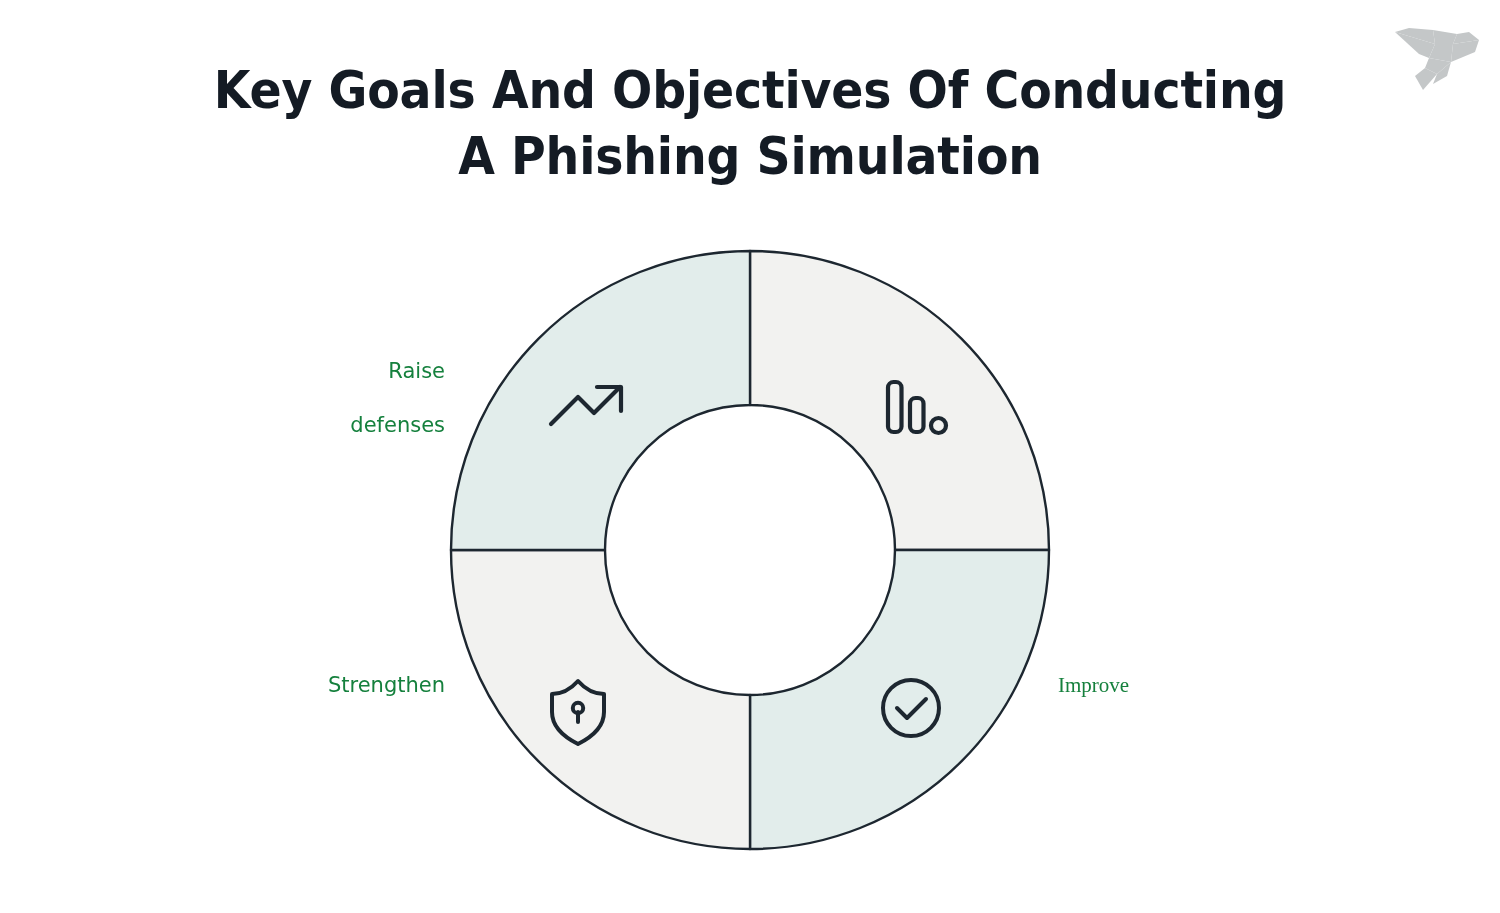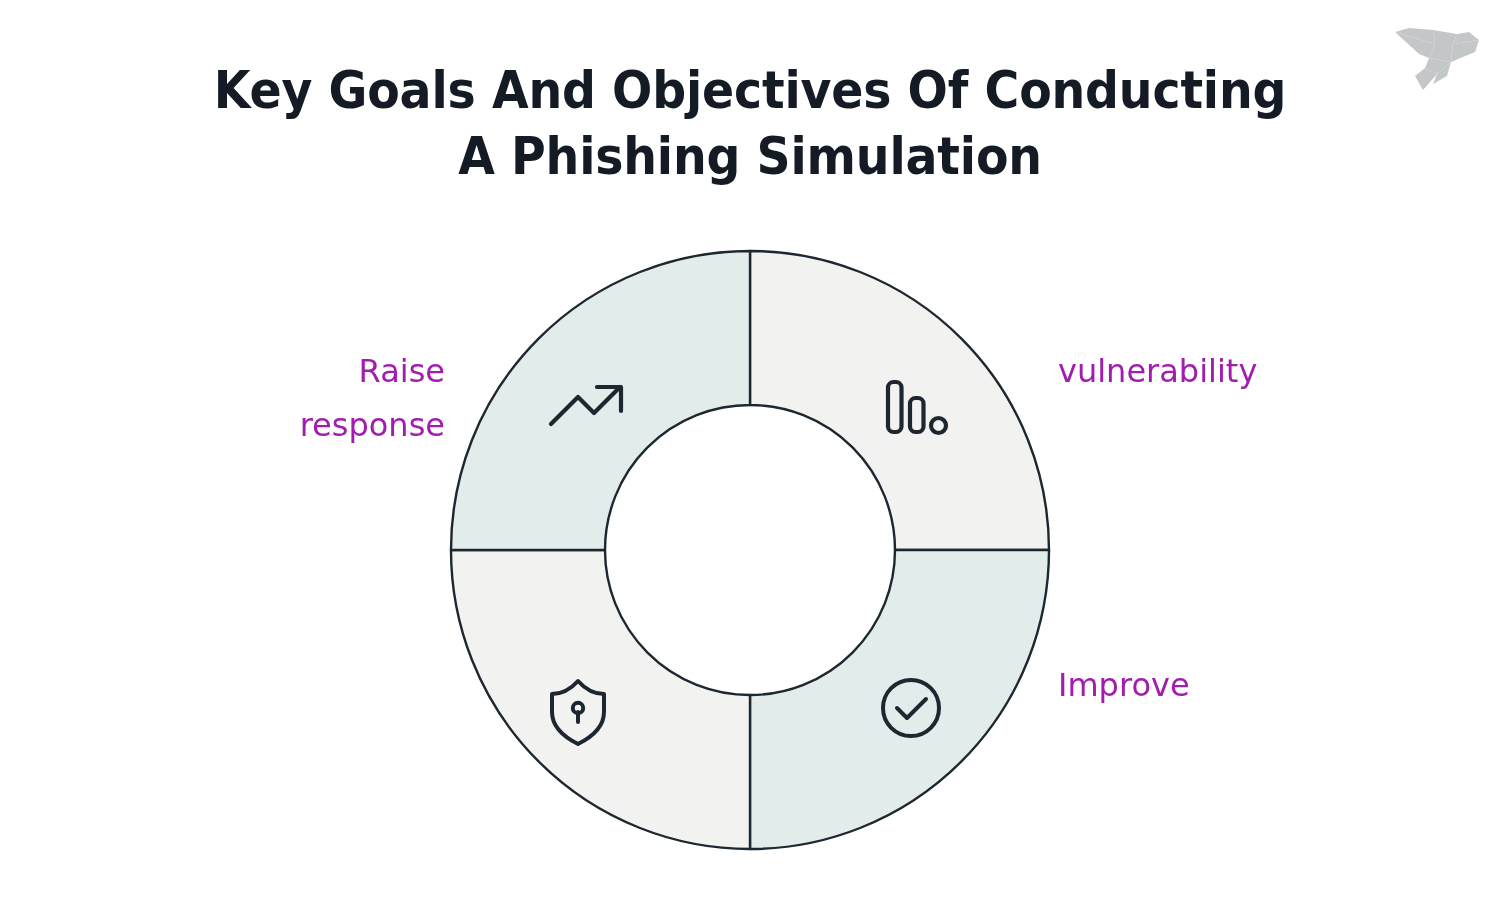--- a/index.html
+++ b/index.html
@@ -47,40 +47,40 @@
     position: absolute;
     top: 0;
     left: 0;
     width: 1500px;
     height: 913px;
   }
 
   
   .quadrant-label {
     position: absolute;
-    color: #a21caf;
-    font-size: 32px;
+    color: #15803d;
+    font-size: 21px;
     line-height: 54px;
     font-family: "DejaVu Sans", sans-serif;
     font-weight: 400;
     white-space: nowrap;
   }
   .quadrant-label .lline { display: block; }
 
   #label-raise-awareness {
     left: 60px;  top: 344px;  width: 385px;  text-align: right;
   }
   #label-assess-vulnerability {
     left: 1058px; top: 344px; width: 420px; text-align: left;
   }
   #label-strengthen-defenses {
     left: 60px;  top: 658px;  width: 385px;  text-align: right;
   }
   #label-improve-response {
-    left: 1058px; top: 658px; width: 420px; text-align: left;
+    left: 1058px; top: 658px; width: 420px; text-align: left; font-family: Liberation Serif, serif;
   }
 </style>
 </head>
 <body>
 
 <div id="page-title">
   <span class="tline">Key Goals And Objectives Of Conducting</span>
   <span class="tline">A Phishing Simulation</span>
 </div>
 
@@ -132,25 +132,25 @@
   </g>
 
   <g fill="none" stroke="#1d2730" stroke-width="4" stroke-linecap="round" stroke-linejoin="round">
     <circle cx="911" cy="708" r="28"></circle>
     <polyline points="897,708 907,718 926,699"></polyline>
   </g>
 </svg>
 
 <div class="quadrant-label" id="label-raise-awareness">
   <span class="lline">Raise</span>
-  <span class="lline">response</span>
+  <span class="lline">defenses</span>
 </div>
 
 <div class="quadrant-label" id="label-assess-vulnerability">
-  <span class="lline">vulnerability</span>
 </div>
 
 <div class="quadrant-label" id="label-strengthen-defenses">
+  <span class="lline">Strengthen</span>
 </div>
 
 <div class="quadrant-label" id="label-improve-response">
   <span class="lline">Improve</span>
 </div>
 
 </body></html>

